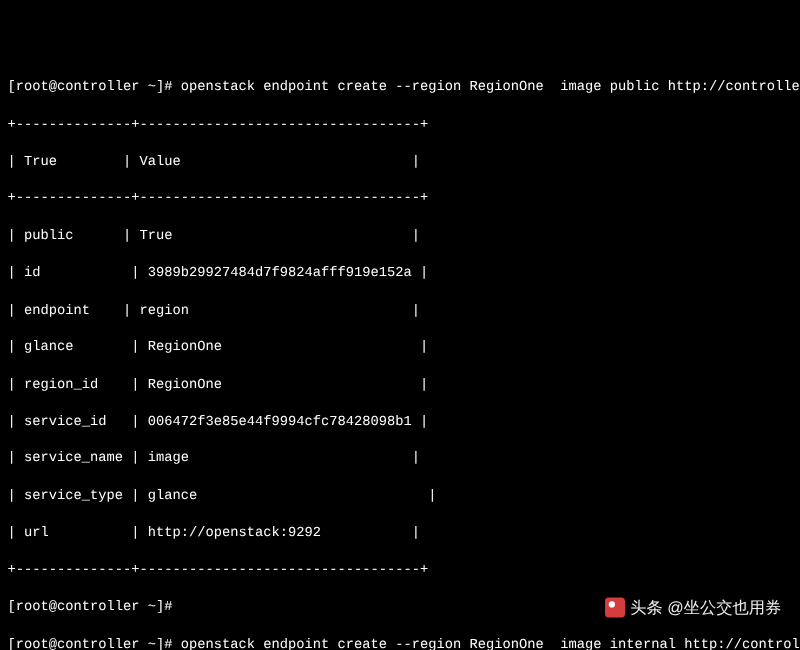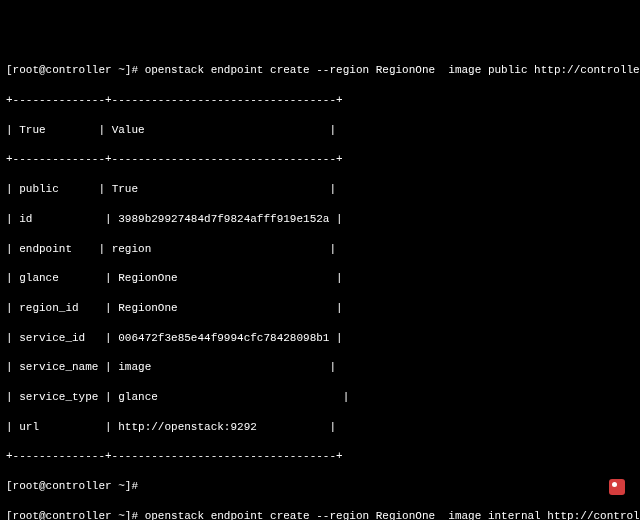--- a/index.html
+++ b/index.html
@@ -90,16 +90,17 @@
 
 
 
 
 
 
 
 
 <div class="watermark">
   <span class="wm-icon"></span>
+  <span>头条 @坐公交也用券</span>
 </div>
 
 
 
 
 </body></html>

